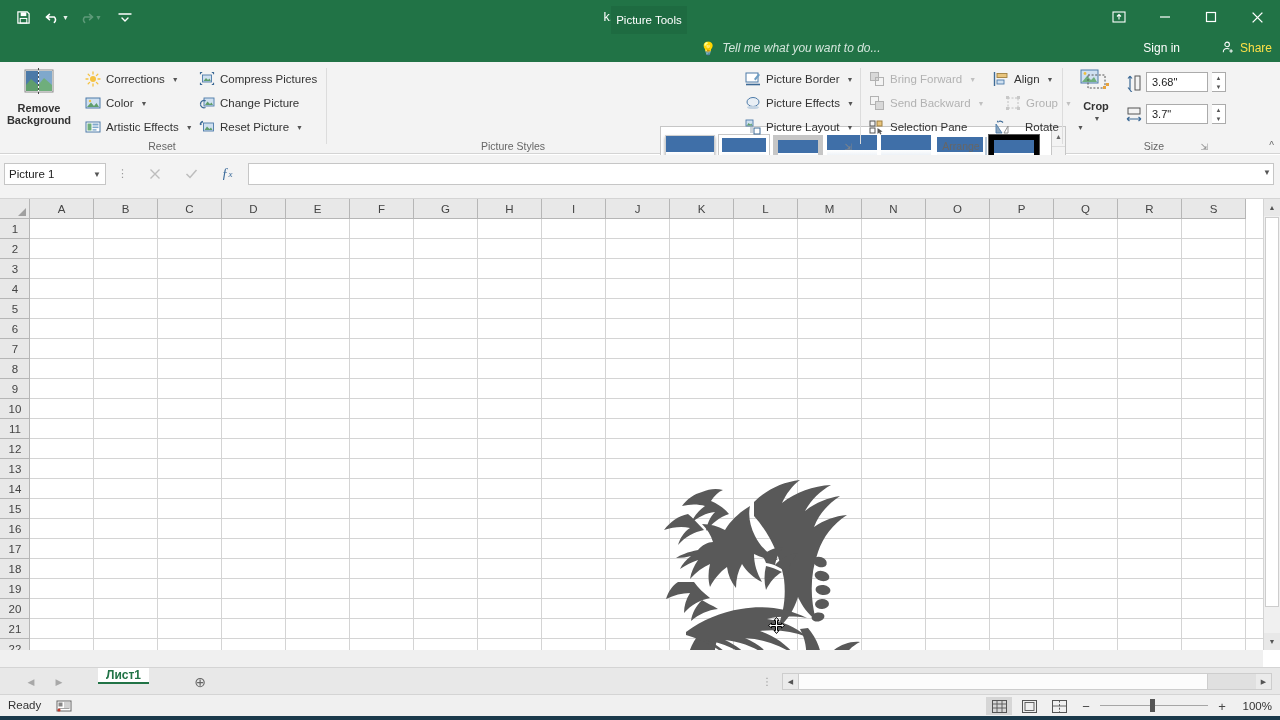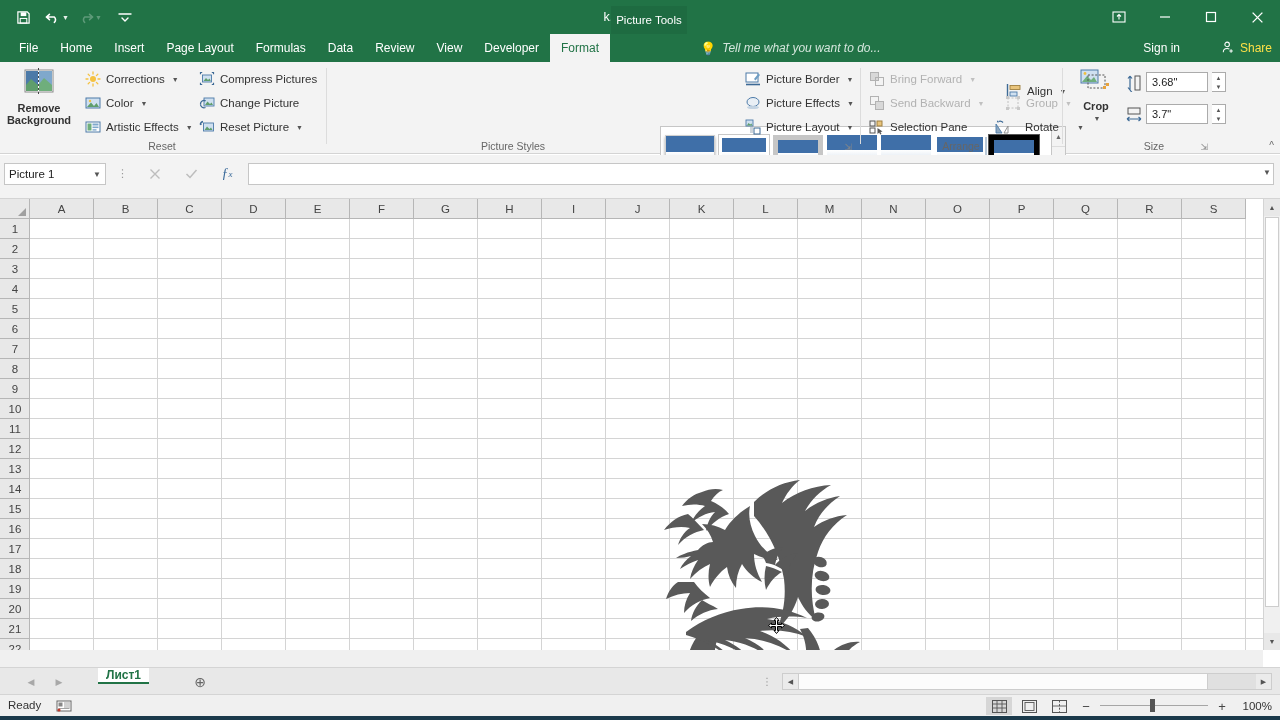--- a/index.html
+++ b/index.html
@@ -329,32 +329,20 @@
       </div>
       <div class="winbtn close">
         <svg width="13" height="13" viewBox="0 0 12 12">
             <path d="M1.5 1.5l9 9M10.5 1.5l-9 9" stroke="#fff" stroke-width="1.3"></path>
           </svg>
       </div>
     </div>
   </div>
 
   <div class="tabrow">
-    <div class="tabs">
-      <div class="tab">File</div>
-      <div class="tab">Home</div>
-      <div class="tab">Insert</div>
-      <div class="tab">Page Layout</div>
-      <div class="tab">Formulas</div>
-      <div class="tab">Data</div>
-      <div class="tab">Review</div>
-      <div class="tab">View</div>
-      <div class="tab">Developer</div>
-      <div class="tab active">Format</div>
-    </div>
 
     <div class="tellme">
       <span class="bulb">💡</span>
       <span>Tell me what you want to do...</span>
     </div>
 
     <div class="signin">Sign in</div>
 
     <div class="share">
       <span>
@@ -574,21 +562,21 @@
           <svg width="16" height="16" viewBox="0 0 16 16">
               <rect x="1" y="2" width="5" height="5" fill="none" stroke="#555" stroke-width="1"></rect>
               <rect x="1" y="9" width="5" height="5" fill="none" stroke="#555" stroke-width="1"></rect>
               <rect x="8" y="2" width="5" height="5" fill="#e8c47c" stroke="#a08040" stroke-width="1"></rect>
               <path d="M8.5 9l5 3.5-2 0.4 1 2-1.3 0.6-1-2-1.7 1.4z" fill="#555"></path>
             </svg>
         </span>
         <span>Selection Pane</span>
       </div>
 
-      <div class="smallbtn" style="left:141px; top:6px;margin-top:12px;">
+      <div class="smallbtn" style="left:128px; top:6px;">
         <span class="ico">
           <svg width="16" height="16" viewBox="0 0 16 16">
               <path d="M1.5 1v14" stroke="#3d6a96" stroke-width="1.4"></path>
               <rect x="4" y="2.5" width="10" height="4" fill="#e8c47c" stroke="#a08040" stroke-width="0.9"></rect>
               <rect x="4" y="9" width="7" height="4" fill="#cfe0f0" stroke="#4c7aa8" stroke-width="0.9"></rect>
             </svg>
         </span>
         <span>Align</span>
         <span class="caret">▼</span>
       </div>

